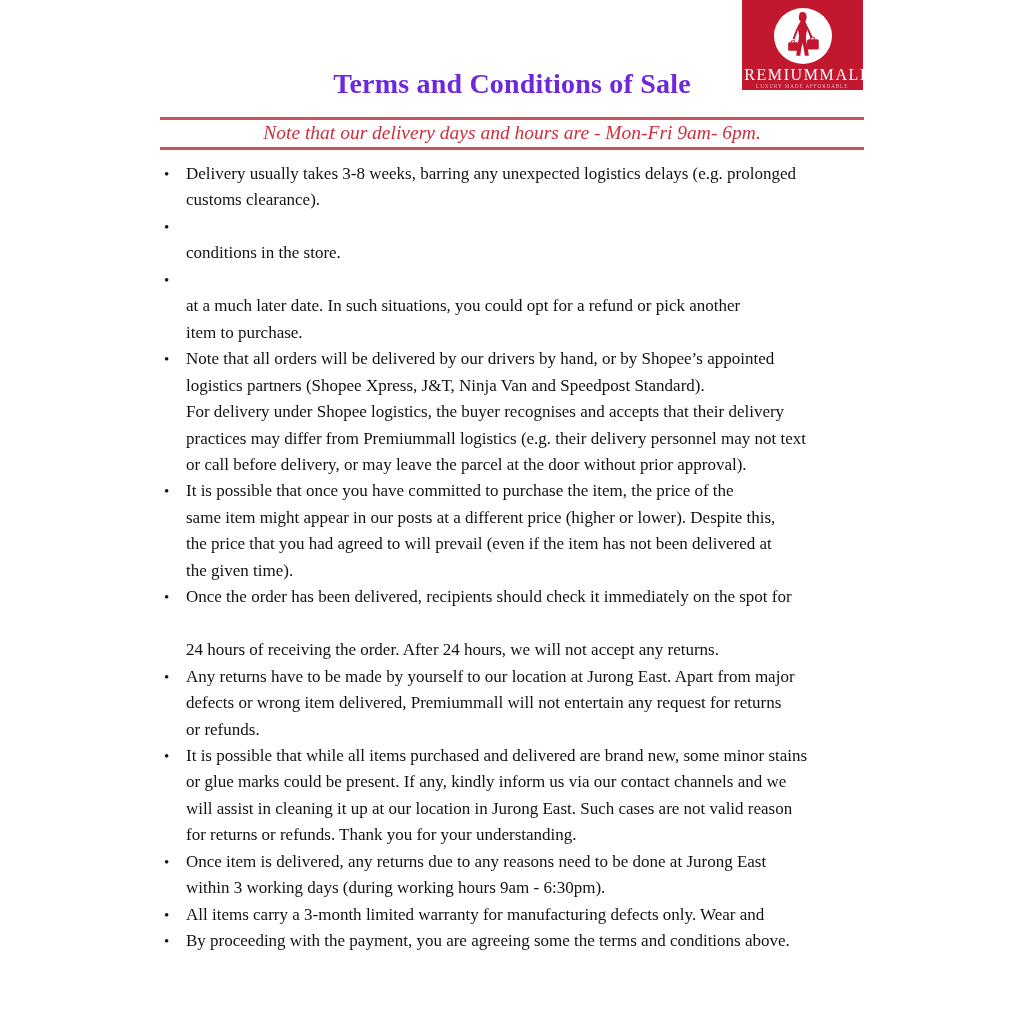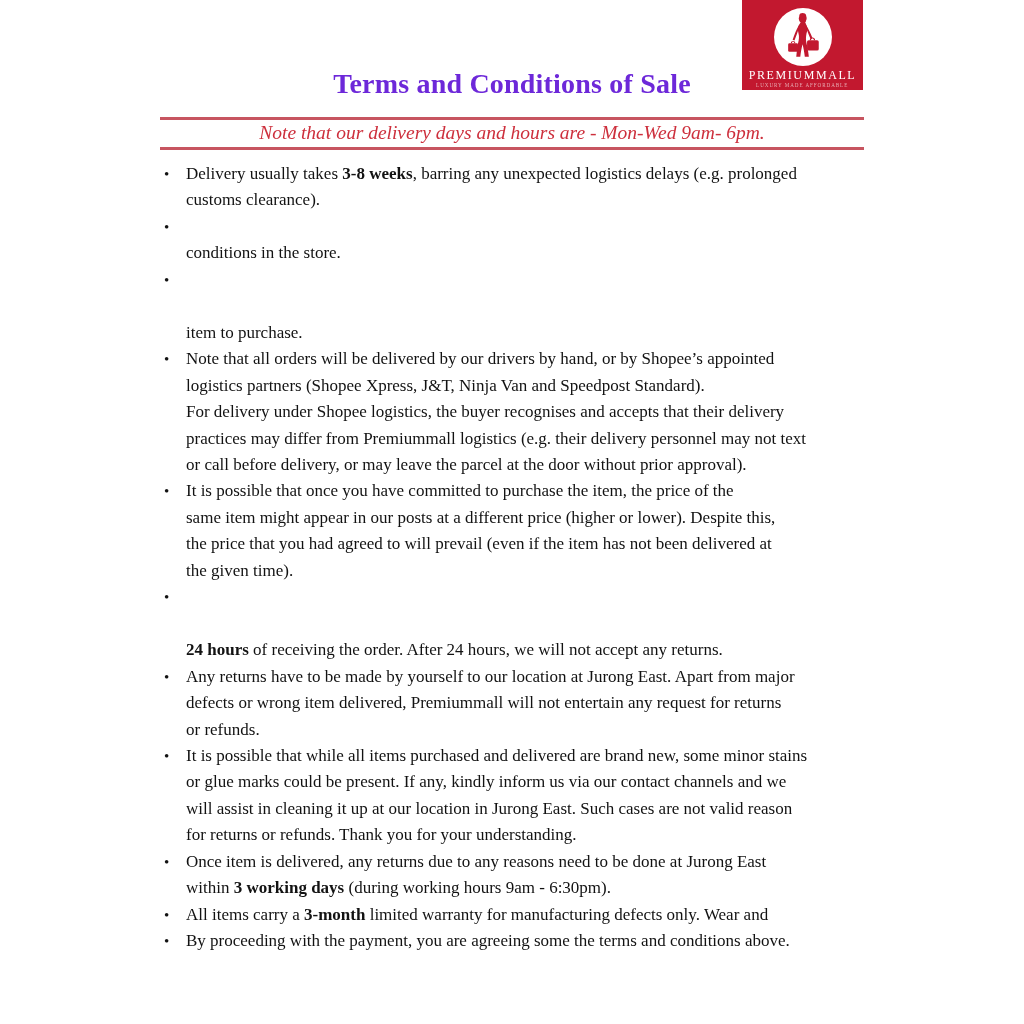--- a/index.html
+++ b/index.html
@@ -22,21 +22,21 @@
   .logo-circle {
     width: 58px; height: 58px;
     background: #ffffff;
     border-radius: 50%;
     display: flex; align-items: center; justify-content: center;
     overflow: hidden;
   }
   .logo-brand {
     margin-top: 2px;
     color: #ffffff;
-    font-size: 12px;
+    font-size: 16px;
     letter-spacing: 1.6px;
     font-family: "Liberation Serif", serif;
     white-space: nowrap;
   }
   .logo-tagline {
     color: #e7aab2;
     font-size: 6px;
     letter-spacing: 1.1px;
     transform: scale(0.85);
     transform-origin: center top;
@@ -72,21 +72,21 @@
     font-size: 17px;
     line-height: 26.45px;
     color: #121212;
   }
   .term-item { position: relative; padding-left: 26px; }
   .term-bullet {
     position: absolute;
     left: 4px; top: 0;
     font-size: 15px;
   }
-  .term-item b { font-weight: bold; }
+  .term-item b { font-weight: normal; }
 </style>
 </head>
 <body>
 
 <div class="logo">
   <div class="logo-circle">
     <svg width="54" height="54" viewBox="0 0 60 60">
       <g fill="#c2182f">
 
         <ellipse cx="29.5" cy="9.5" rx="4.2" ry="5.2"></ellipse>
@@ -113,28 +113,28 @@
       </g>
     </svg>
   </div>
   <div class="logo-brand">PREMIUMMALL</div>
   <div class="logo-tagline">LUXURY MADE AFFORDABLE</div>
 </div>
 
 <h1 class="page-title">Terms and Conditions of Sale</h1>
 
 <div class="notice-banner">
-  <div class="notice-text">Note that our delivery days and hours are - Mon-Wed 9am- 6pm.</div>
+  <div class="notice-text">Note that our delivery days and hours are - Mon-Fri 9am- 6pm.</div>
 </div>
 
 <ul class="terms-list" id="terms-list">
     <li class="term-item"><span class="term-bullet">•</span><span>Delivery usually takes </span><b>3-8 weeks</b><span>, barring any unexpected logistics delays (e.g. prolonged</span><br><span>customs clearance).</span></li>
     <li class="term-item"><span class="term-bullet">•</span><br><span>conditions in the store.</span></li>
-    <li class="term-item"><span class="term-bullet">•</span><br><br><span>item to purchase.</span></li>
+    <li class="term-item"><span class="term-bullet">•</span><br><span>at a much later date. In such situations, you could opt for a refund or pick another</span><br><span>item to purchase.</span></li>
     <li class="term-item"><span class="term-bullet">•</span><span>Note that all orders will be delivered by our drivers by hand, or by Shopee’s appointed</span><br><span>logistics partners (Shopee Xpress, J&amp;T, Ninja Van and Speedpost Standard).</span><br><span>For delivery under Shopee logistics, the buyer recognises and accepts that their delivery</span><br><span>practices may differ from Premiummall logistics (e.g. their delivery personnel may not text</span><br><span>or call before delivery, or may leave the parcel at the door without prior approval).</span></li>
     <li class="term-item"><span class="term-bullet">•</span><span>It is possible that once you have committed to purchase the item, the price of the</span><br><span>same item might appear in our posts at a different price (higher or lower). Despite this,</span><br><span>the price that you had agreed to will prevail (even if the item has not been delivered at</span><br><span>the given time).</span></li>
-    <li class="term-item"><span class="term-bullet">•</span><br><br><b>24 hours</b><span> of receiving the order. After 24 hours, we will not accept any returns.</span></li>
+    <li class="term-item"><span class="term-bullet">•</span><span>Once the order has been delivered, recipients should check it immediately on the spot for</span><br><br><b>24 hours</b><span> of receiving the order. After 24 hours, we will not accept any returns.</span></li>
     <li class="term-item"><span class="term-bullet">•</span><span>Any returns have to be made by yourself to our location at Jurong East. Apart from major</span><br><span>defects or wrong item delivered, Premiummall will not entertain any request for returns</span><br><span>or refunds.</span></li>
     <li class="term-item"><span class="term-bullet">•</span><span>It is possible that while all items purchased and delivered are brand new, some minor stains</span><br><span>or glue marks could be present. If any, kindly inform us via our contact channels and we</span><br><span>will assist in cleaning it up at our location in Jurong East. Such cases are not valid reason</span><br><span>for returns or refunds. Thank you for your understanding.</span></li>
     <li class="term-item"><span class="term-bullet">•</span><span>Once item is delivered, any returns due to any reasons need to be done at Jurong East</span><br><span>within </span><b>3 working days</b><span> (during working hours 9am - 6:30pm).</span></li>
     <li class="term-item"><span class="term-bullet">•</span><span>All items carry a </span><b>3-month</b><span> limited warranty for manufacturing defects only. Wear and</span><br></li>
     <li class="term-item"><span class="term-bullet">•</span><span>By proceeding with the payment, you are agreeing some the terms and conditions above.</span></li>
   </ul>
 
 </body></html>

